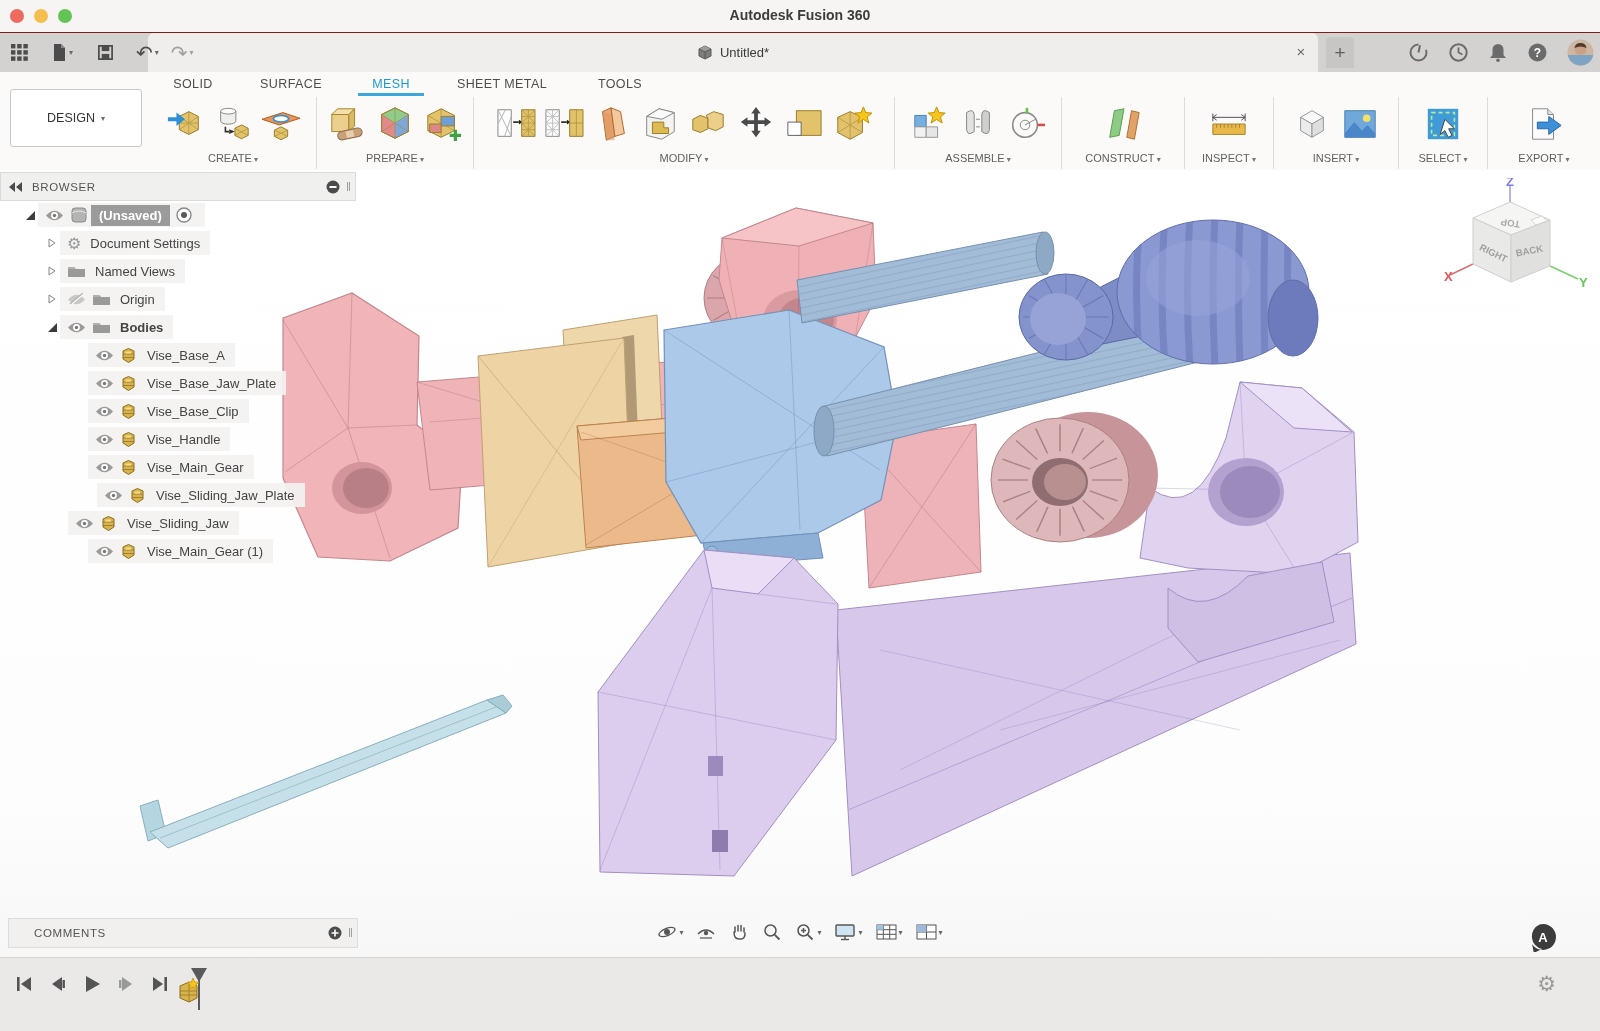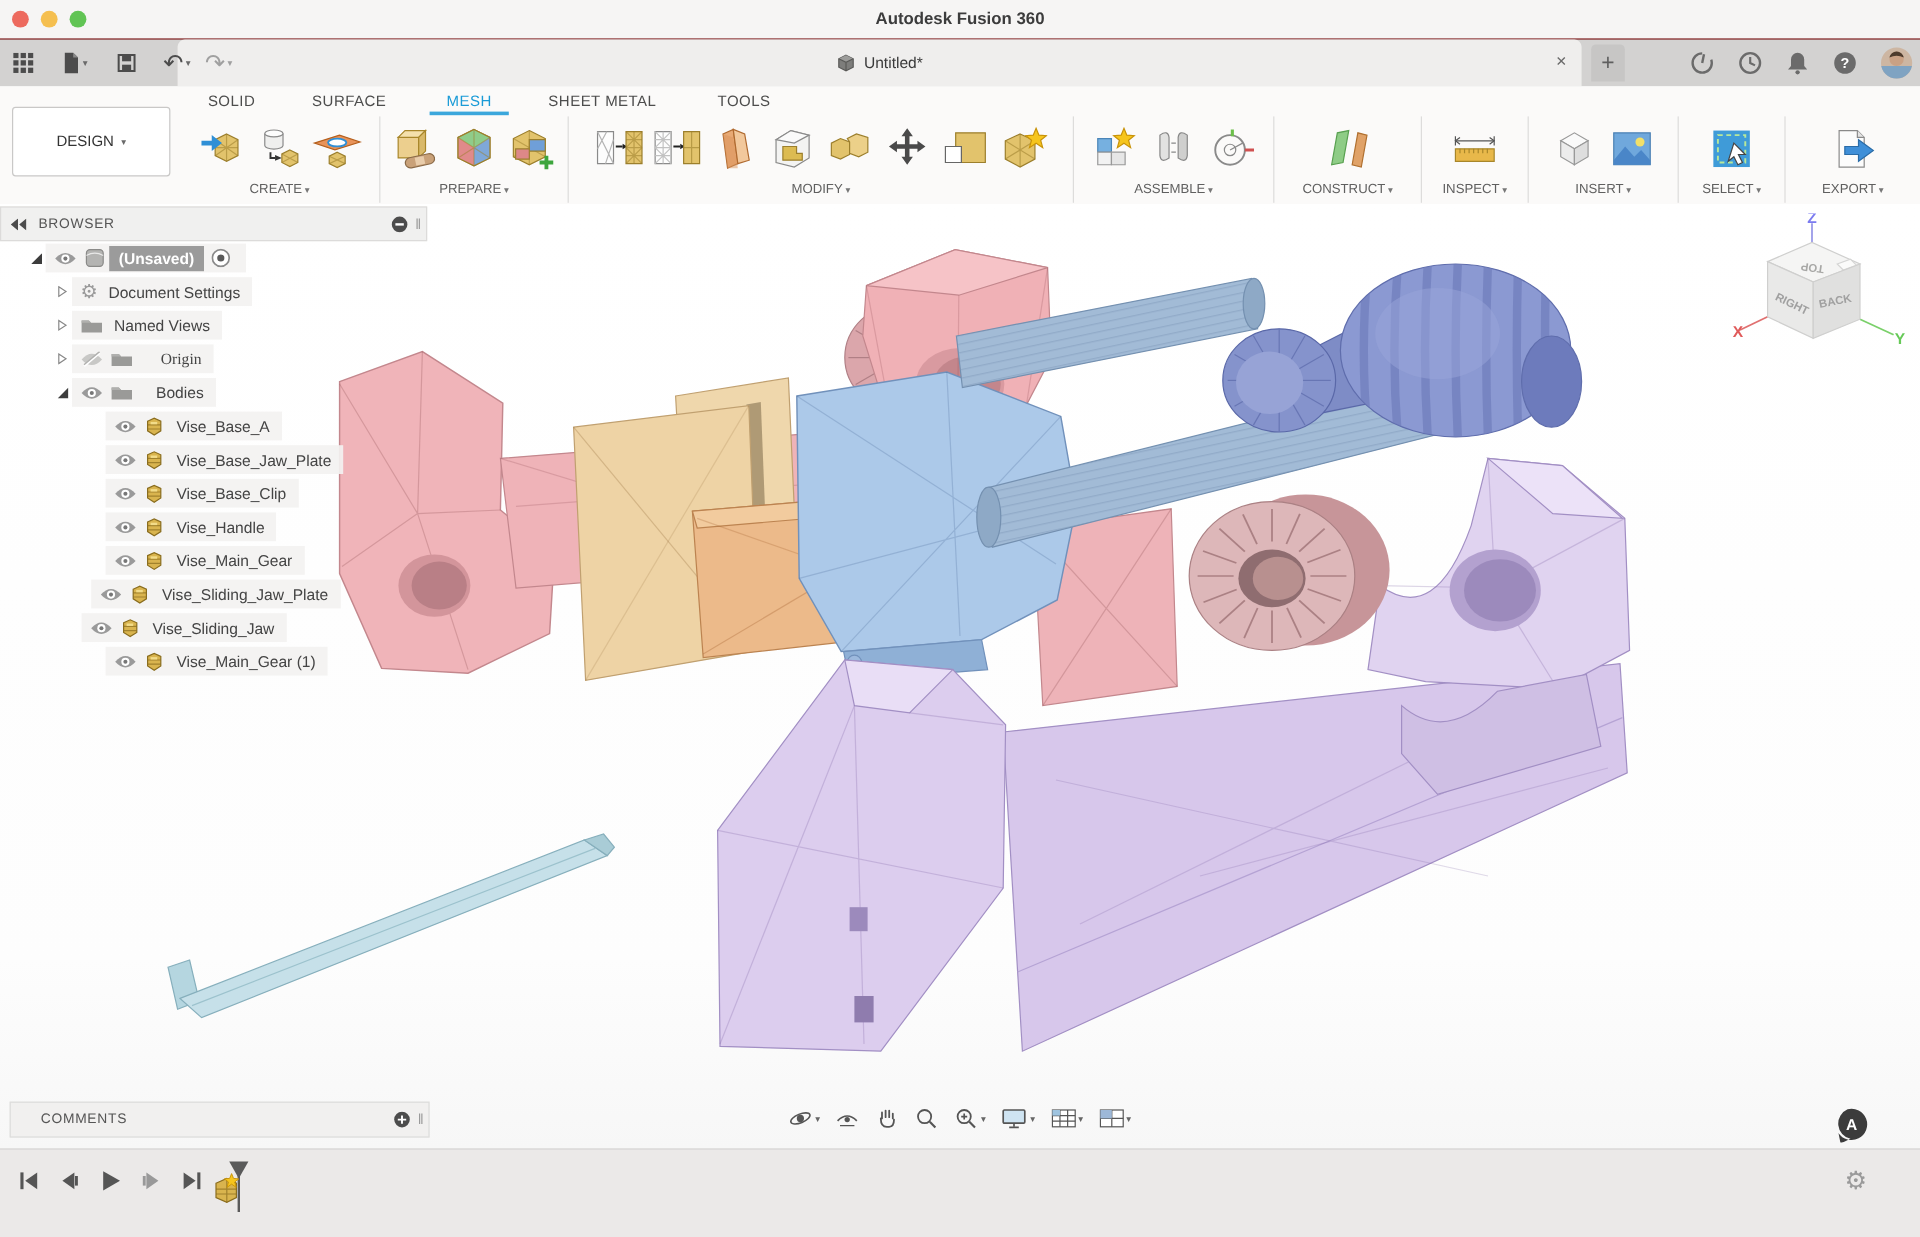--- a/index.html
+++ b/index.html
@@ -672,21 +672,21 @@
               <line x1="3" y1="12" x2="16" y2="1" stroke="#fff" stroke-width="2"></line>
               <line x1="3" y1="11" x2="16" y2="0" stroke="#b0b0ae" stroke-width="1.2"></line>
             </svg>
           </span>
         <span class="micon">
           <svg width="19" height="14" viewBox="0 0 19 14">
               <path d="M1,3 7,3 9,5 18,5 18,13 1,13Z" fill="#9a9a98"></path>
               <path d="M1,3 7,3 9,5 1,5Z" fill="#b0b0ae"></path>
             </svg>
           </span>
-        <span style="margin-left:20px;font-family:Liberation Serif, serif;">Origin</span>
+        <span style="margin-left:6px;">Origin</span>
       </span>
     </div>
 
     <div class="trow" style="padding-left:44px;">
       <span class="tri">
         <svg width="9" height="9" viewBox="0 0 9 9">
             <path d="M9,0 9,9 0,9Z" fill="#3c3c3c"></path>
           </svg>
         </span>
       <span class="bg">
@@ -696,21 +696,21 @@
               <circle cx="9.5" cy="6.5" r="3.4" fill="#fff"></circle>
               <circle cx="9.5" cy="6.5" r="1.7" fill="#777"></circle>
             </svg>
           </span>
         <span class="micon">
           <svg width="19" height="14" viewBox="0 0 19 14">
               <path d="M1,3 7,3 9,5 18,5 18,13 1,13Z" fill="#9a9a98"></path>
               <path d="M1,3 7,3 9,5 1,5Z" fill="#b0b0ae"></path>
             </svg>
           </span>
-        <span style="margin-left:16px;">Bodies</span>
+        <span style="margin-left:6px;font-weight:bold;">Bodies</span>
       </span>
     </div>
 
     <div class="trow" style="padding-left:88px;">
         <span class="bg">
       <span class="micon">
             <svg width="19" height="13" viewBox="0 0 19 13">
               <path d="M1,6.5 Q9.5,-3 18,6.5 Q9.5,16 1,6.5Z" fill="#9a9a9a"></path>
               <circle cx="9.5" cy="6.5" r="3.4" fill="#fff"></circle>
               <circle cx="9.5" cy="6.5" r="1.7" fill="#777"></circle>
@@ -795,21 +795,21 @@
       <span class="micon">
             <svg width="17" height="17" viewBox="0 0 17 17">
               <path d="M3,4 8.5,1.5 14,4 14,12 8.5,15.5 3,12Z" fill="#d9b44e" stroke="#8a6d1e"></path>
               <path d="M3,7 14,7 M3,10.5 14,10.5" stroke="#8a6d1e" opacity=".7"></path>
               <rect x="5.5" y="4.6" width="5.5" height="2" fill="#f2dc8a"></rect>
             </svg>
           </span>
       <span style="margin-left:7px;">Vise_Main_Gear</span>
         </span>
       </div>
-    <div class="trow" style="padding-left:76px;">
+    <div class="trow" style="padding-left:97px;">
         <span class="bg">
       <span class="micon">
             <svg width="19" height="13" viewBox="0 0 19 13">
               <path d="M1,6.5 Q9.5,-3 18,6.5 Q9.5,16 1,6.5Z" fill="#9a9a9a"></path>
               <circle cx="9.5" cy="6.5" r="3.4" fill="#fff"></circle>
               <circle cx="9.5" cy="6.5" r="1.7" fill="#777"></circle>
             </svg>
           </span>
       <span class="micon">
             <svg width="17" height="17" viewBox="0 0 17 17">

